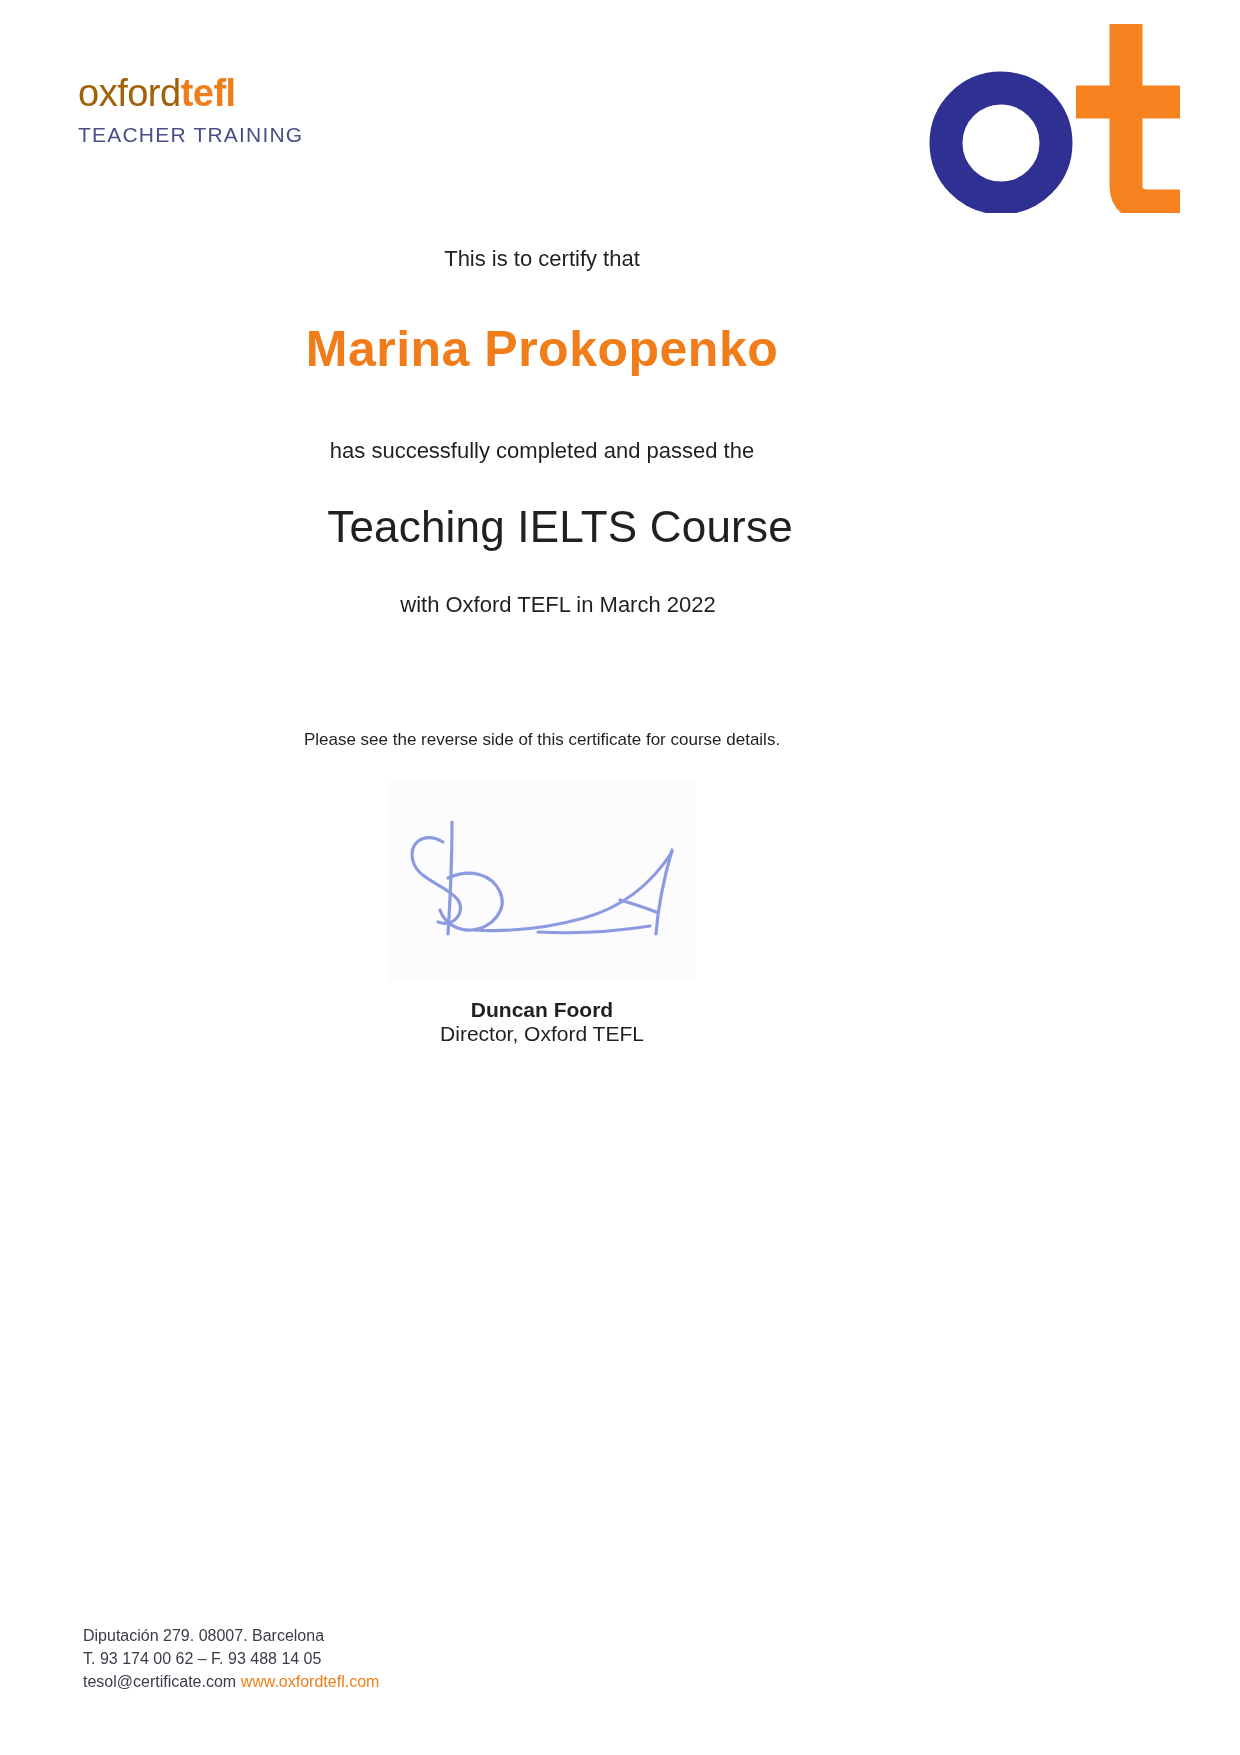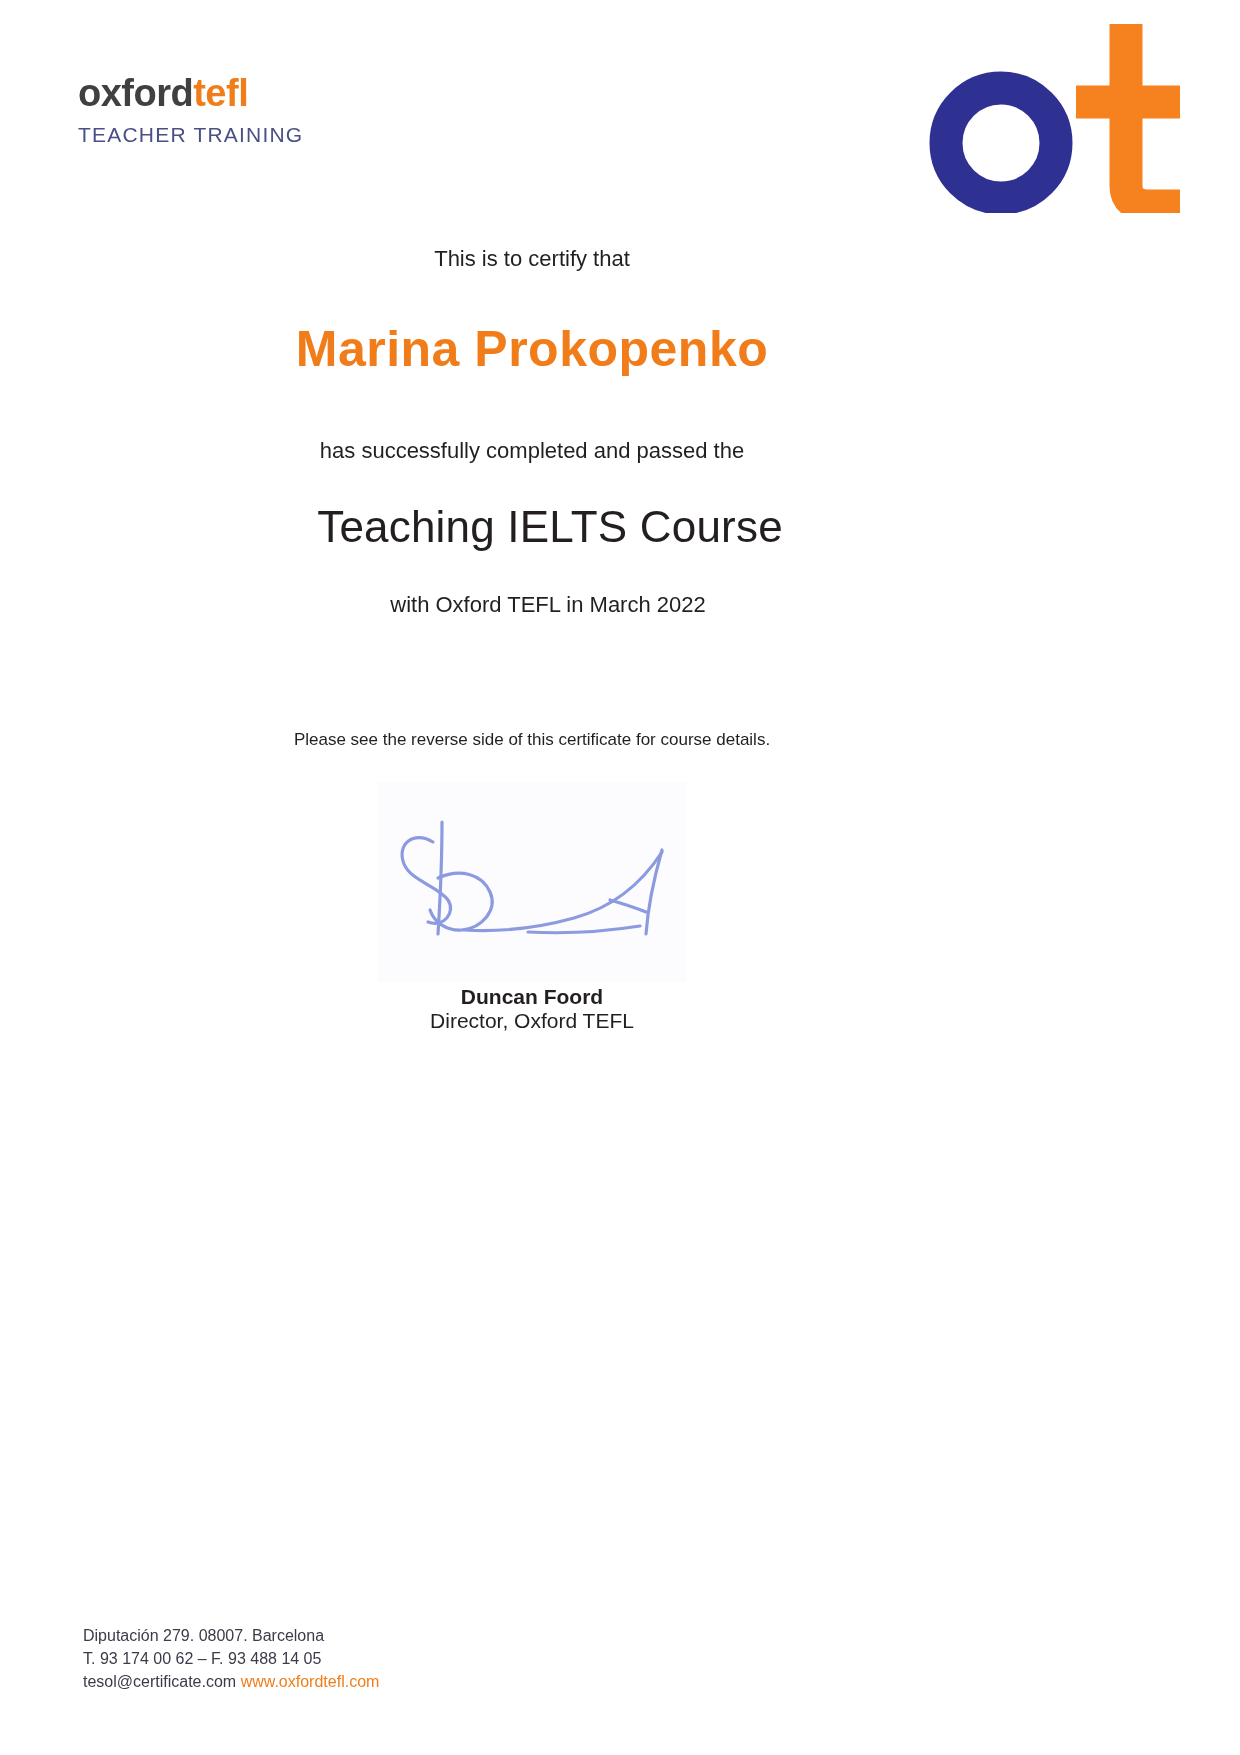--- a/index.html
+++ b/index.html
@@ -30,22 +30,22 @@
     top: 72px;
     width: 330px;
   }
   .logo-wordmark {
     font-size: 38px;
     line-height: 42px;
     letter-spacing: -0.5px;
     white-space: nowrap;
   }
   .logo-oxford {
-    color: #404040;
-    font-weight: bold;
+    color: #a16207;
+    font-weight: normal;
   }
   .logo-tefl {
     color: #f07d1a;
     font-weight: bold;
   }
   .logo-tagline {
     margin-top: 9px;
     font-size: 21px;
     letter-spacing: 1.2px;
     color: #4a4f85;
@@ -60,21 +60,21 @@
     height: 195px;
   }
   .logo-right svg {
     display: block;
   }
 
   
   .content {
     position: absolute;
     top: 230px;
-    left: 0;
+    left: 10px;
     width: 1064px;
     text-align: center;
   }
   .line-certify {
     font-size: 22px;
     margin-top: 16px;
     color: #231f20;
   }
   .recipient-name {
     font-size: 50px;
@@ -123,21 +123,21 @@
     left: 50%;
     transform: translateX(-50%);
     top: 0;
     width: 308px;
     height: 200px;
     background: #fcfcff;
   }
   .signer-name {
     font-size: 21px;
     font-weight: bold;
-    margin-top: 3px;
+    margin-top: 16px;
   }
   .signer-role {
     font-size: 21px;
     margin-top: 0;
   }
 
   
   .footer {
     position: absolute;
     left: 83px;

